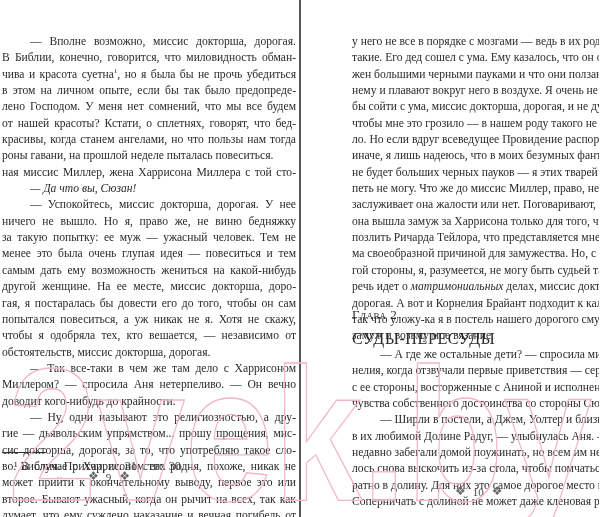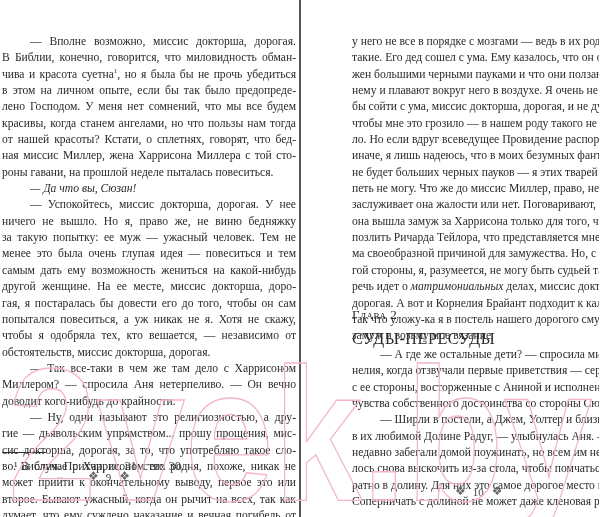--- a/index.html
+++ b/index.html
@@ -33,24 +33,24 @@
 <body>
 
 <div class="page page-left">
   <div class="text" id="left-text">
       <div class="p">
         <span class="line" style="padding-left: 28px;">— Вполне возможно, миссис докторша, дорогая.</span>
         <span class="line">В Библии, конечно, говорится, что миловидность обман-</span>
         <span class="line">чива и красота суетна<sup>1</sup>, но я была бы не прочь убедиться</span>
         <span class="line">в этом на личном опыте, если бы так было предопреде-</span>
         <span class="line">лено Господом. У меня нет сомнений, что мы все будем</span>
+        <span class="line">от нашей красоты? Кстати, о сплетнях, говорят, что бед-</span>
         <span class="line">красивы, когда станем ангелами, но что пользы нам тогда</span>
-        <span class="line">от нашей красоты? Кстати, о сплетнях, говорят, что бед-</span>
+        <span class="line last">роны гавани, на прошлой неделе пыталась повеситься.</span>
         <span class="line">ная миссис Миллер, жена Харрисона Миллера с той сто-</span>
-        <span class="line last">роны гавани, на прошлой неделе пыталась повеситься.</span>
       </div>
       <div class="p">
         <span class="line last" style="padding-left: 28px; font-style: italic;">— Да что вы, Сюзан!</span>
       </div>
       <div class="p">
         <span class="line" style="padding-left: 28px;">— Успокойтесь, миссис докторша, дорогая. У нее</span>
         <span class="line">ничего не вышло. Но я, право же, не виню бедняжку</span>
         <span class="line">за такую попытку: ее муж — ужасный человек. Тем не</span>
         <span class="line">менее это была очень глупая идея — повеситься и тем</span>
         <span class="line">самым дать ему возможность жениться на какой-нибудь</span>

